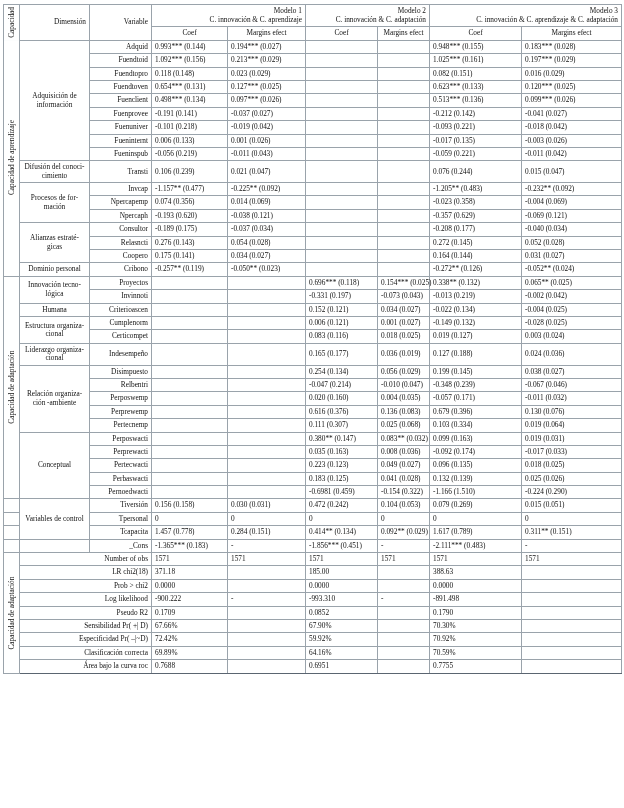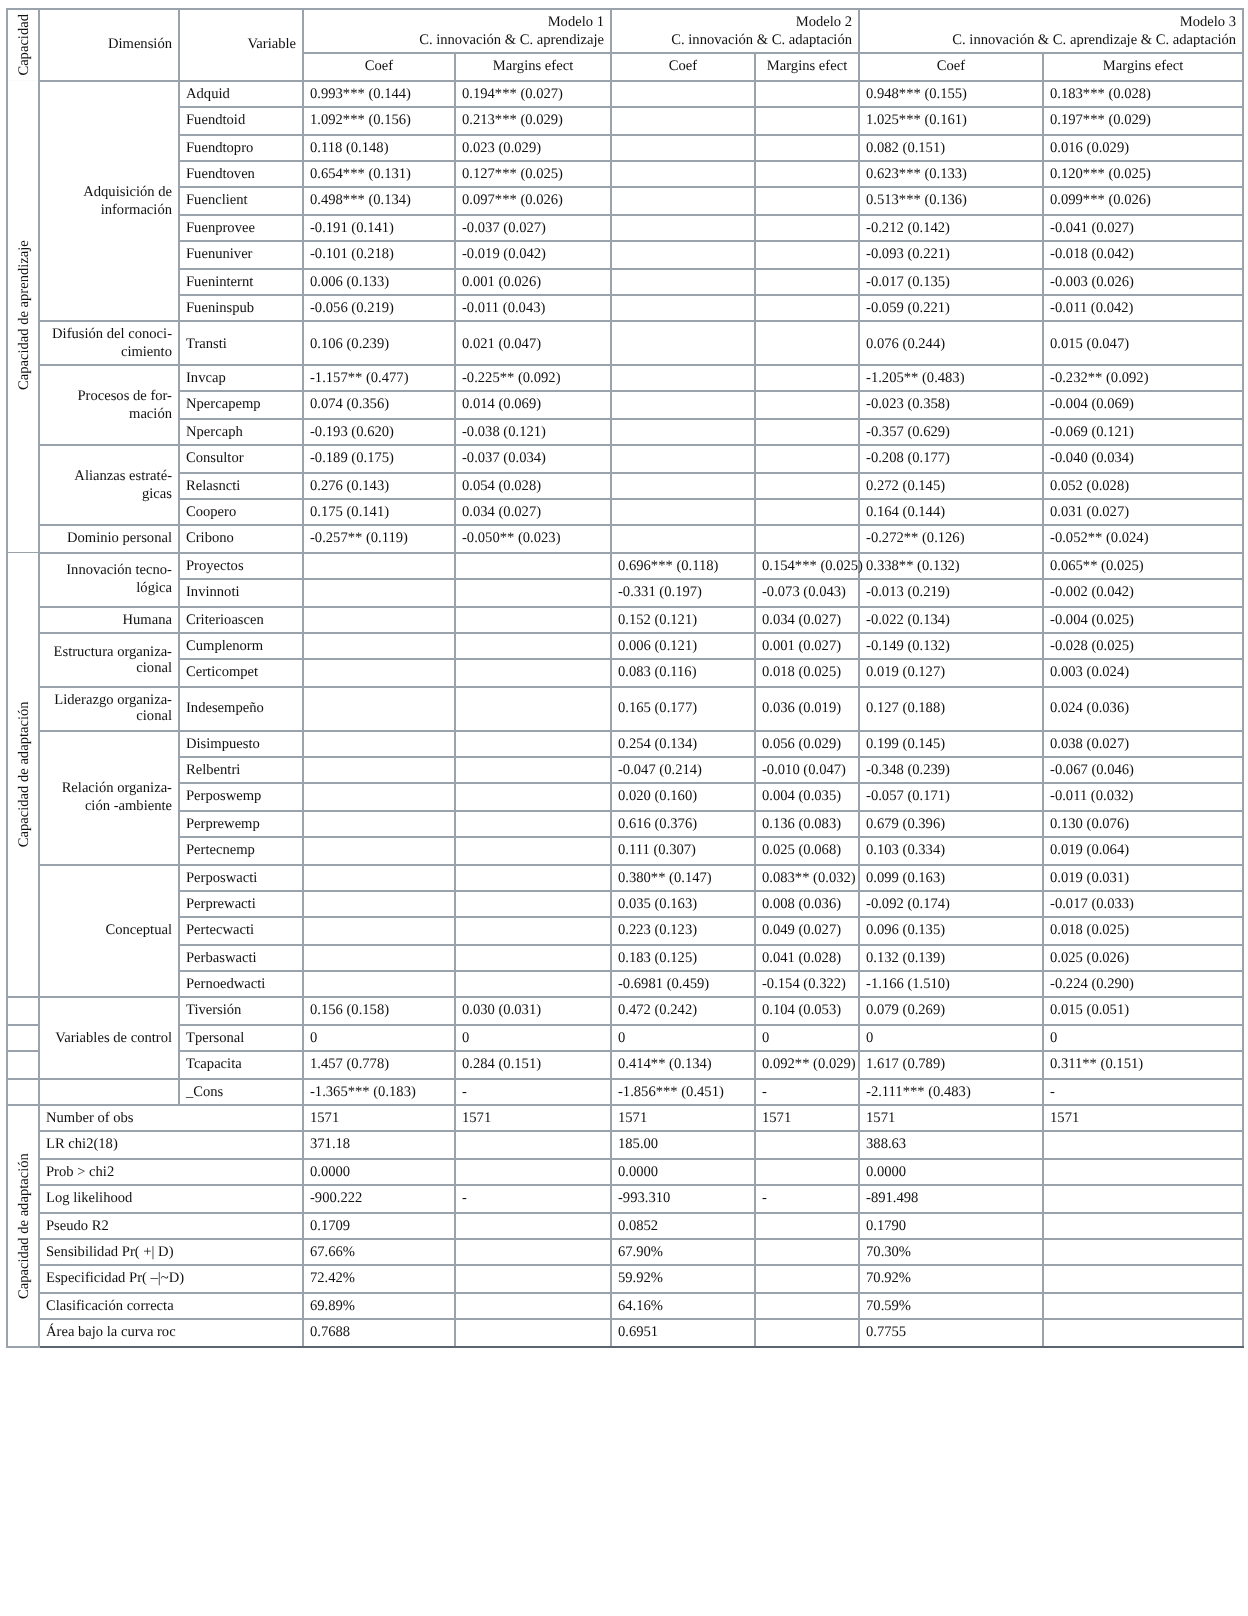--- a/index.html
+++ b/index.html
@@ -53,26 +53,26 @@
   .cap-cell {
     writing-mode: vertical-rl;
     transform: rotate(180deg);
     text-align: center;
     vertical-align: middle;
     white-space: nowrap;
     font-size: 7.2px;
     padding: 1px;
   }
   .dim-cell {
-    text-align: right;
+    text-align: center;
     font-size: 7.3px;
     padding-left: 4px;
   }
   .var-cell {
-    text-align: left;
+    text-align: right;
     padding-left: 4px;
     font-family: Liberation Serif, serif;
   }
   .num {
     text-align: left;
     padding-left: 5px;
     white-space: nowrap;
   }
   .b { font-weight: bold; }
   .top-rule { border-top: 1.4px solid #5a6570 !important; }

